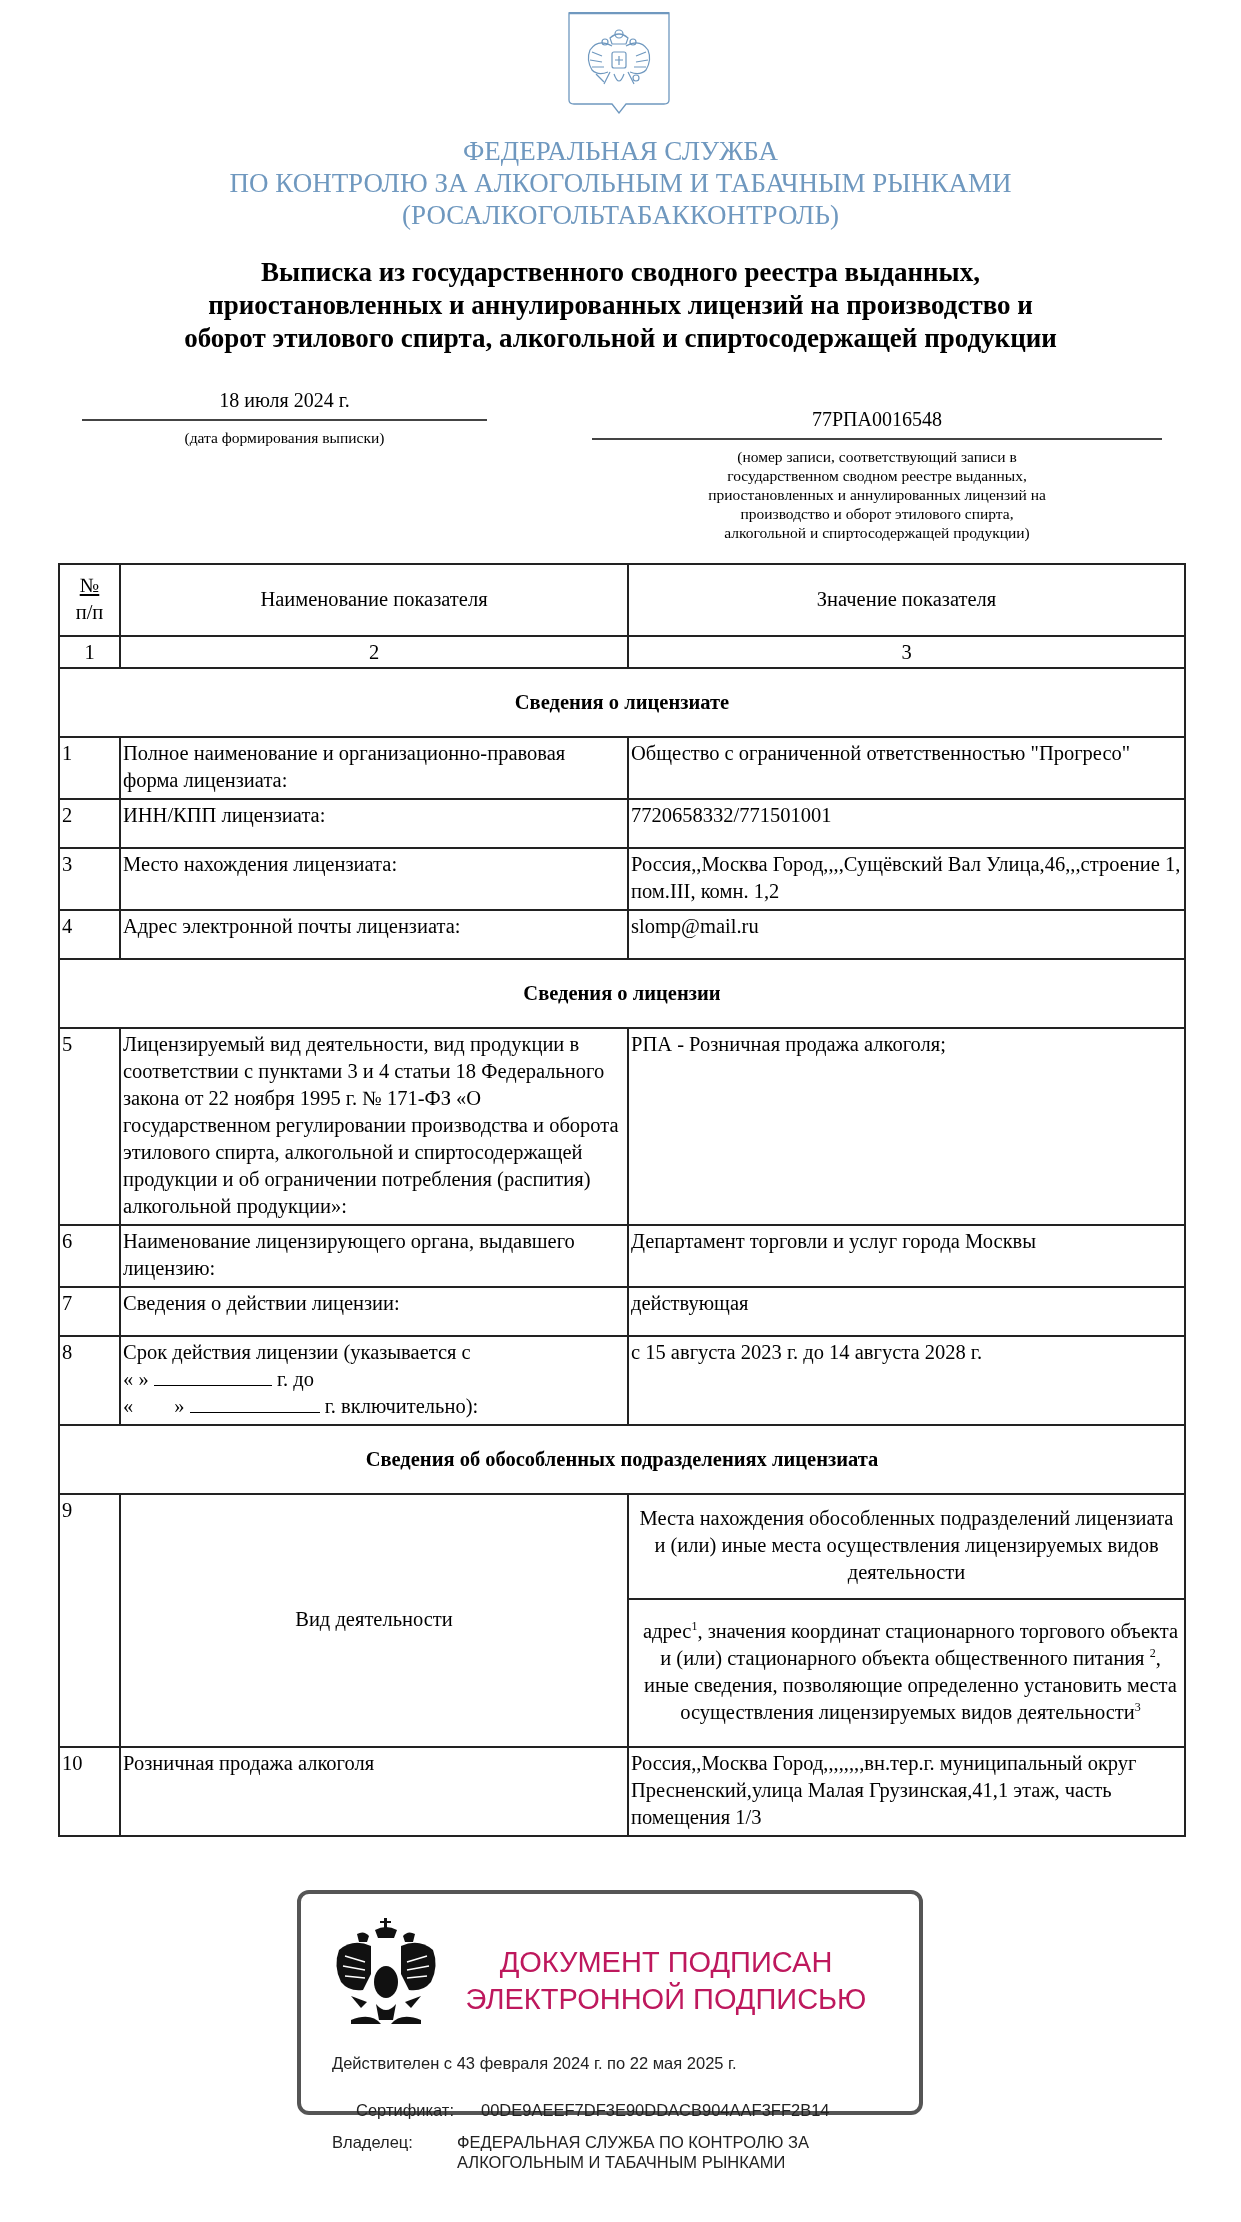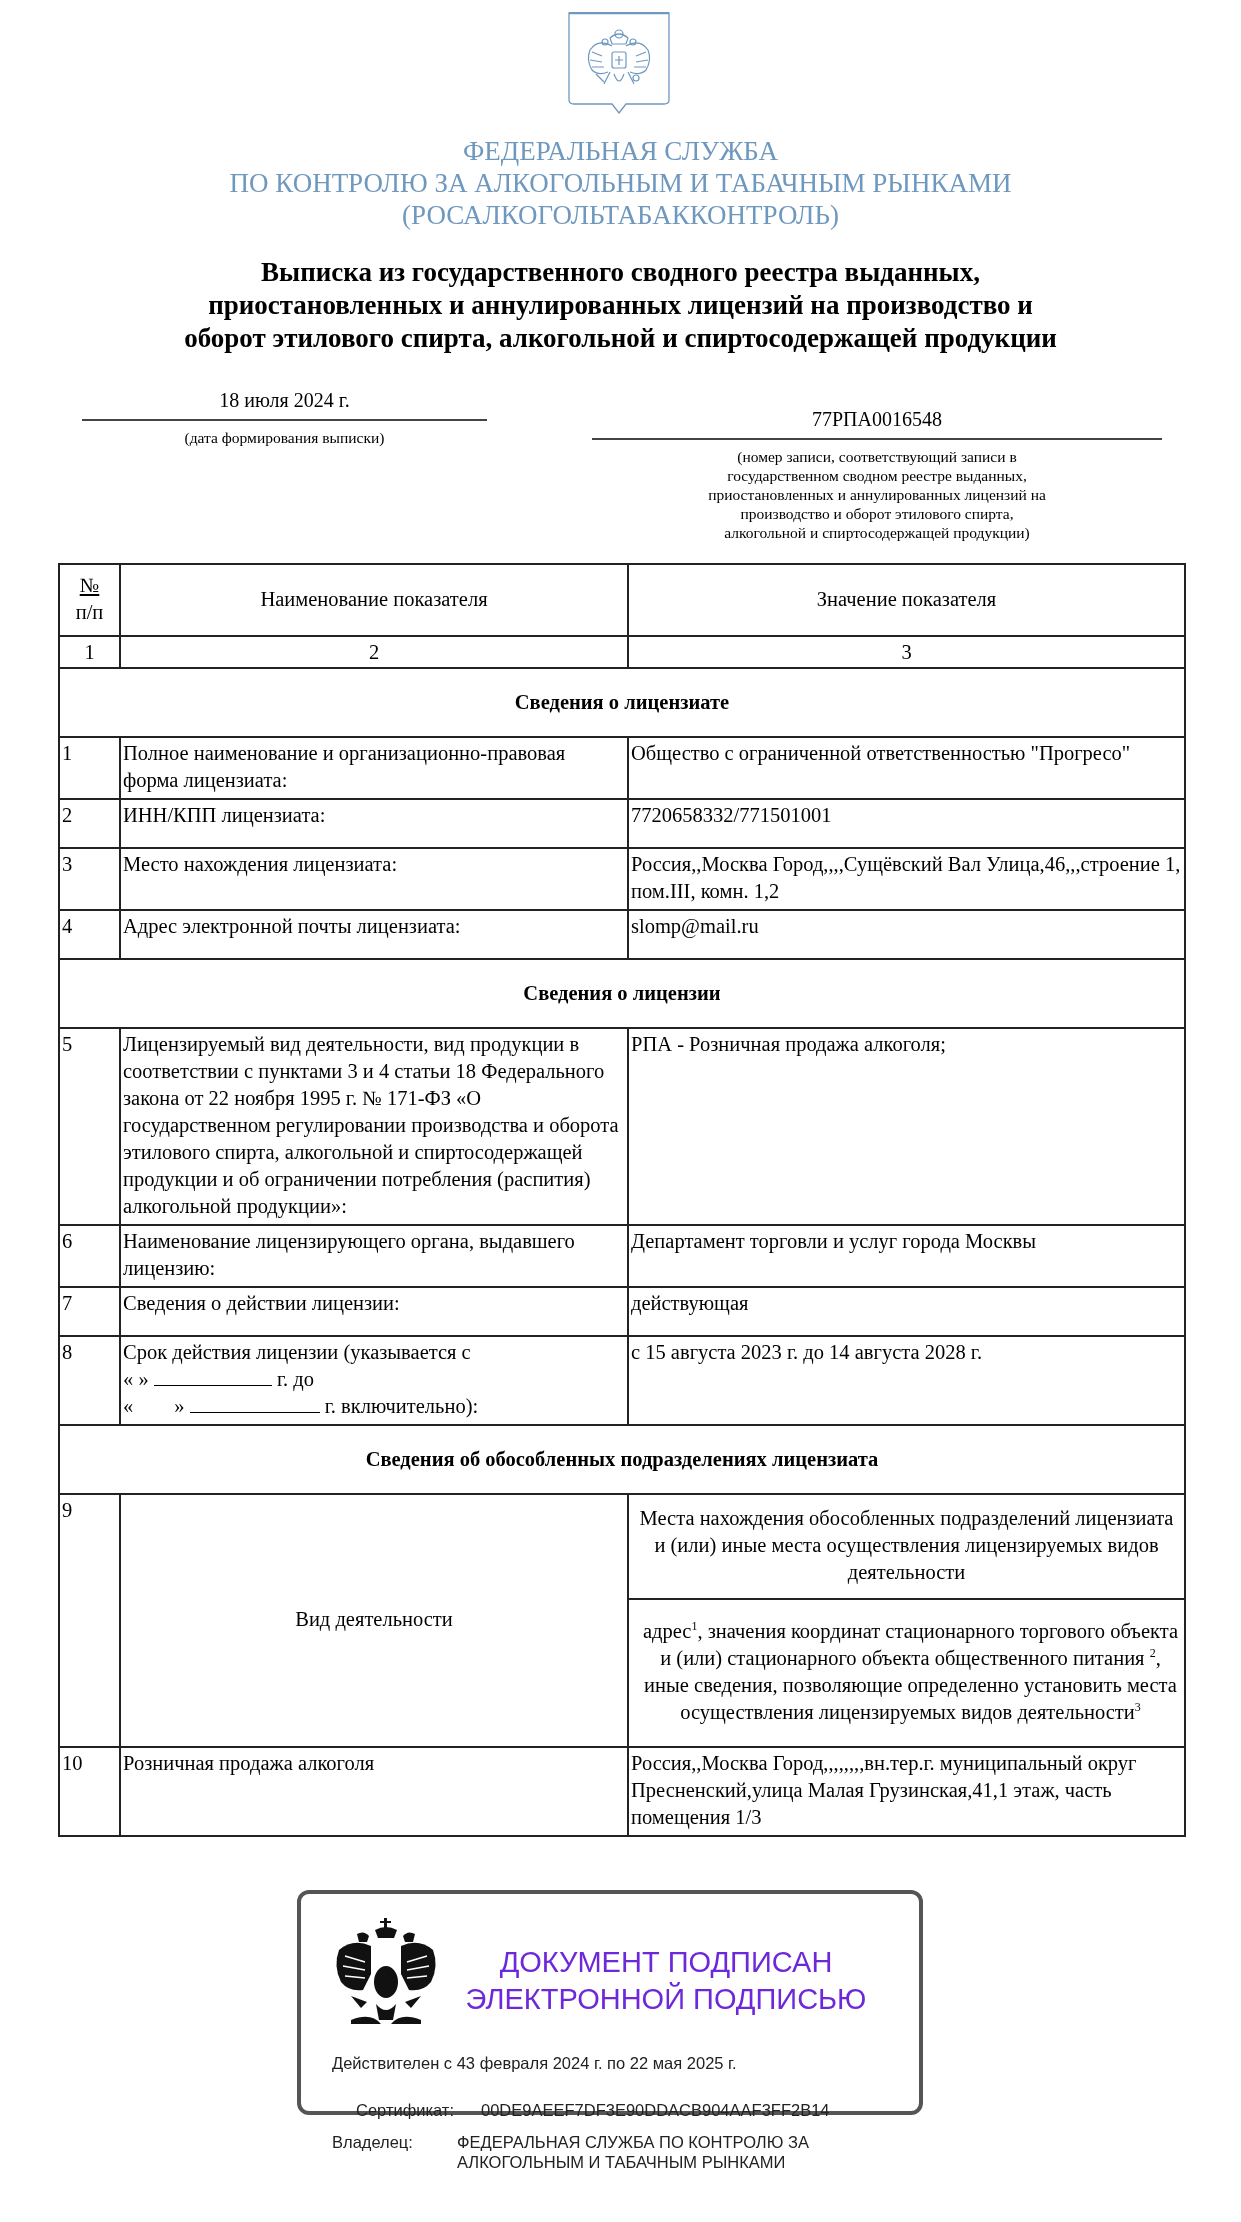--- a/index.html
+++ b/index.html
@@ -21,21 +21,21 @@
   .c-name { width: 502px; }
   .center { text-align: center; vertical-align: middle !important; }
   .section td { text-align: center; font-weight: bold; padding: 20px 0 !important; vertical-align: middle; }
   .hdr td { height: 64px; }
   .idx td { padding: 0 !important; height: 30px; vertical-align: middle; }
   sup { font-size: 12px; line-height: 0; }
   .blank { display: inline-block; border-bottom: 1px solid #000; height: 16px; vertical-align: baseline; }
 
   .stamp { position: absolute; left: 297px; top: 1890px; width: 626px; height: 225px; border: 4px solid #555; border-radius: 12px; font-family: "Liberation Sans", sans-serif; color: #222; box-sizing: border-box; }
   .stamp-eagle { position: absolute; left: 30px; top: 22px; width: 110px; height: 120px; }
-  .stamp-title { position: absolute; left: 150px; top: 50px; width: 430px; text-align: center; font-size: 29px; line-height: 37px; color: #6d28d9; }
+  .stamp-title { position: absolute; left: 150px; top: 50px; width: 430px; text-align: center; font-size: 29px; line-height: 37px; color: #be185d; }
   .stamp-valid { position: absolute; left: 31px; top: 160px; font-size: 16.5px; }
   .stamp-row { position: absolute; left: 31px; font-size: 16.5px; line-height: 20px; }
   .stamp-row .lbl { display: inline-block; width: 125px; vertical-align: top; }
   .stamp-row .val { display: inline-block; vertical-align: top; width: 400px; }
 </style>
 </head>
 <body>
 
 <svg class="emblem" viewBox="0 0 102 102">
   <path d="M1 1 H101 V88 Q101 92 96 92 H58 L51 101 L44 92 H6 Q1 92 1 88 Z" fill="#fff" stroke="#6f98bf" stroke-width="1.3"></path>

